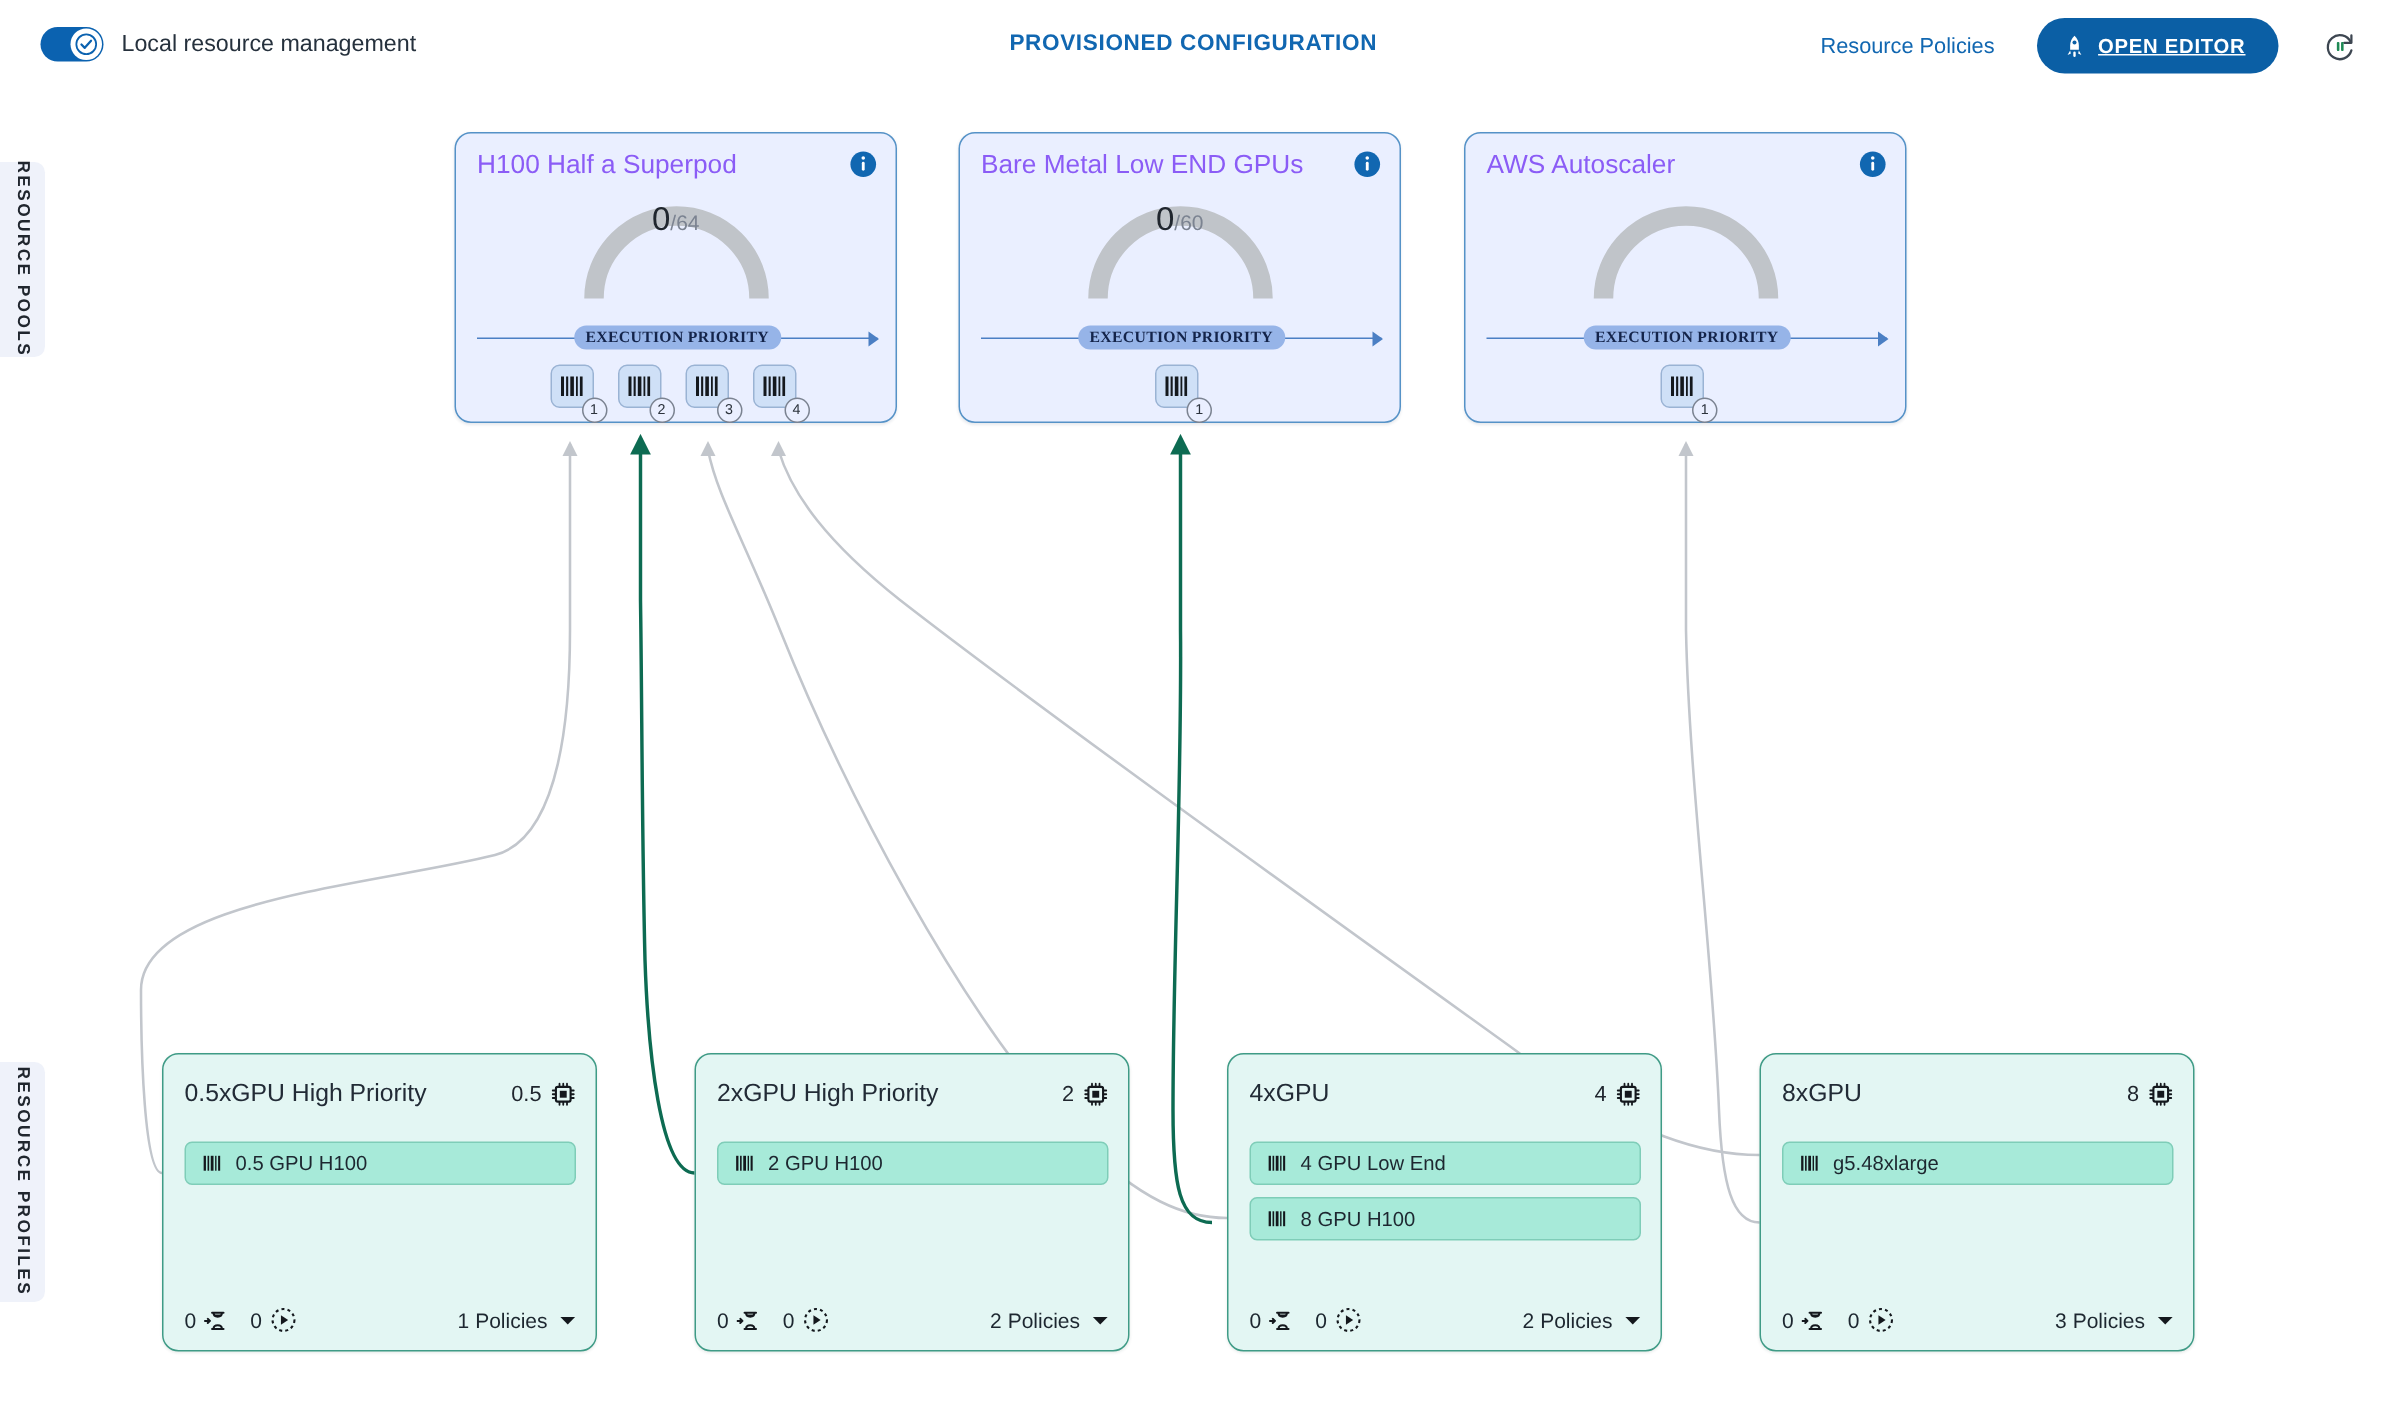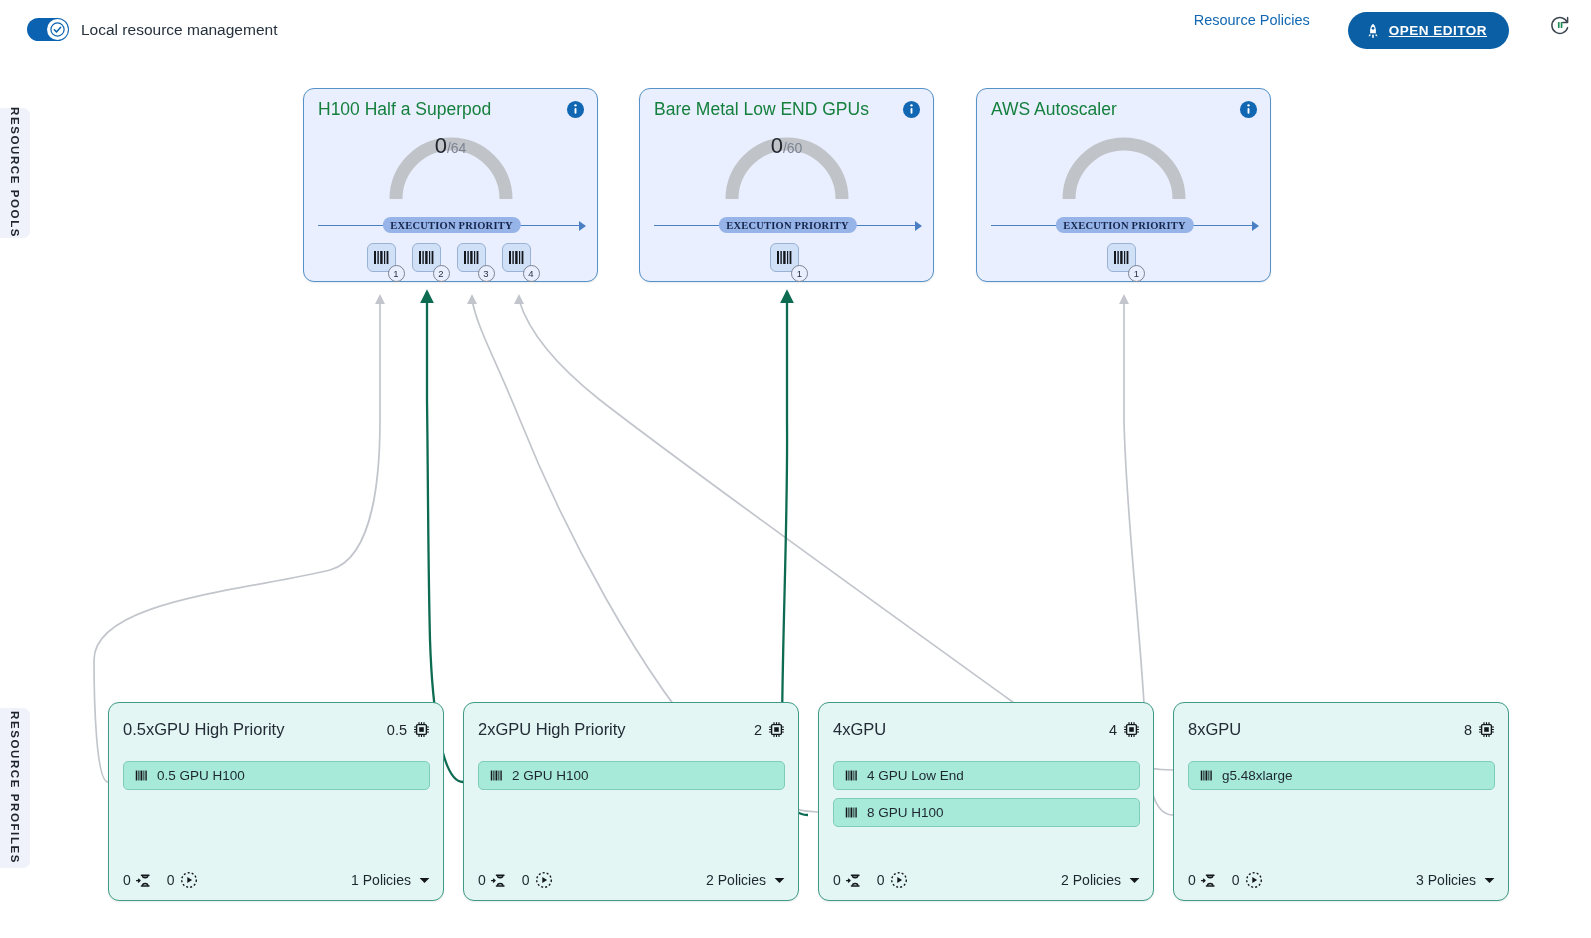--- a/index.html
+++ b/index.html
@@ -29,21 +29,21 @@
     display:flex; align-items:center; justify-content:center;
   }
   .toggle .knob svg{ display:block; }
   .toggle-label{ font-size:15.5px; color:#26313d; white-space:nowrap; }
 
   .center-title{
     position:absolute; left:0; top:20px; width:1591px; text-align:center;
     font-size:15px; font-weight:bold; letter-spacing:.45px; color:#1167b1;
   }
 
-  .right-group{ position:absolute; right:18px; top:12px; display:flex; gap:38px; }
+  .right-group{ position:absolute; right:18px; top:12px; display:flex; align-items:center; gap:28px; }
   .link-policies{ font-size:14.5px; color:#1167b1; cursor:pointer; white-space:nowrap; }
   .open-editor{
     height:37px; border-radius:19px; background:#0b5fa5; color:#fff;
     display:flex; align-items:center; gap:9px; padding:0 22px 0 18px;
     font-size:13.5px; font-weight:bold; letter-spacing:.5px; cursor:pointer; border:none;
     font-family:"Liberation Sans", sans-serif;
     text-decoration:underline;
   }
   .refresh-btn{ width:26px; height:26px; display:flex; align-items:center; justify-content:center; cursor:pointer; }
 
@@ -71,21 +71,21 @@
     box-shadow:0 1px 2px rgba(20,40,80,.10);
   }
   #pool-0{ left:303px; top:88px; }
   #pool-1{ left:639px; top:88px; }
   #pool-2{ left:976px; top:88px; }
 
   .pool-head{
     position:absolute; left:14px; right:12px; top:10px;
     display:flex; align-items:center; justify-content:space-between;
   }
-  .pool-title{ font-size:17.5px; color:#15803d; }
+  .pool-title{ font-size:17.5px; color:#8b5cf6; }
   .info-icon{ width:19px; height:19px; flex:none; cursor:pointer; }
 
   .gauge{ position:absolute; left:0; right:0; top:44px; height:78px; }
   .gauge svg{ display:block; margin:0 auto; }
   .gauge-val{
     position:absolute; left:0; right:0; top:44px; text-align:center;
     font-size:22px; color:#20262e;
   }
   .gauge-val .tot{ font-size:14px; color:#7b8391; }
 
@@ -109,21 +109,21 @@
     border:1.3px solid #9ab3d4; display:flex; align-items:center; justify-content:center;
   }
   .chip-num{
     position:absolute; right:-5px; bottom:-6px; width:17px; height:17px; border-radius:50%;
     background:#eaefff; border:1.3px solid #7b8391; color:#2c333d;
     font-size:9.5px; display:flex; align-items:center; justify-content:center;
   }
 
   
   .profile{
-    position:absolute; width:336px; height:199px;
+    position:absolute; width:290px; height:199px;
     background:#e3f6f3; border:1.6px solid #3f9b86; border-radius:11px;
     box-shadow:0 1px 2px rgba(20,60,50,.10);
   }
   #prof-0{ left:108px; top:702px; }
   #prof-1{ left:463px; top:702px; }
   #prof-2{ left:818px; top:702px; }
   #prof-3{ left:1173px; top:702px; }
 
   .prof-head{
     position:absolute; left:14px; right:13px; top:17px;
@@ -156,20 +156,21 @@
       <div class="knob">
         <svg width="15" height="15" viewBox="0 0 15 15">
           <circle cx="7.5" cy="7.5" r="6.6" fill="none" stroke="#0b62b0" stroke-width="1.2"></circle>
           <path d="M4.3 7.7 L6.5 9.9 L10.7 5.2" fill="none" stroke="#0b62b0" stroke-width="1.5" stroke-linecap="round" stroke-linejoin="round"></path>
         </svg>
       </div>
     </div>
     <div class="toggle-label">Local resource management</div>
   </div>
 
+  <div class="center-title">PROVISIONED CONFIGURATION</div>
 
   <div class="right-group">
     <div class="link-policies">Resource Policies</div>
     <button class="open-editor">
       <svg width="14" height="16" viewBox="0 0 14 16">
         <path d="M7 0.8 C9.1 2.7 9.9 5.2 9.9 7.4 L9.9 10.2 L4.1 10.2 L4.1 7.4 C4.1 5.2 4.9 2.7 7 0.8 Z" fill="#ffffff"></path>
         <circle cx="7" cy="5.3" r="1.35" fill="#0b5fa5"></circle>
         <path d="M4.1 10.6 L2.4 13.6 L4.6 12.7 Z" fill="#ffffff"></path>
         <path d="M9.9 10.6 L11.6 13.6 L9.4 12.7 Z" fill="#ffffff"></path>
         <rect x="6.2" y="11.4" width="1.6" height="3.6" rx="0.8" fill="#ffffff"></rect>

